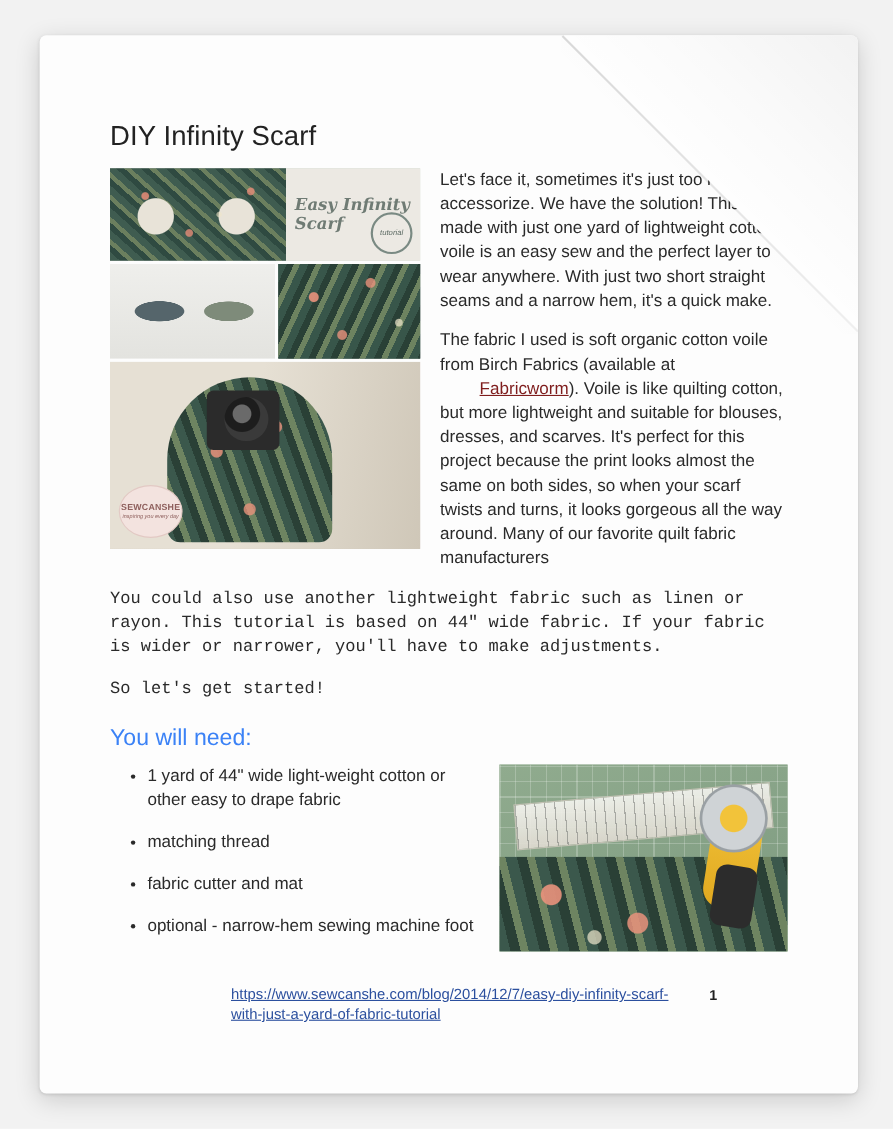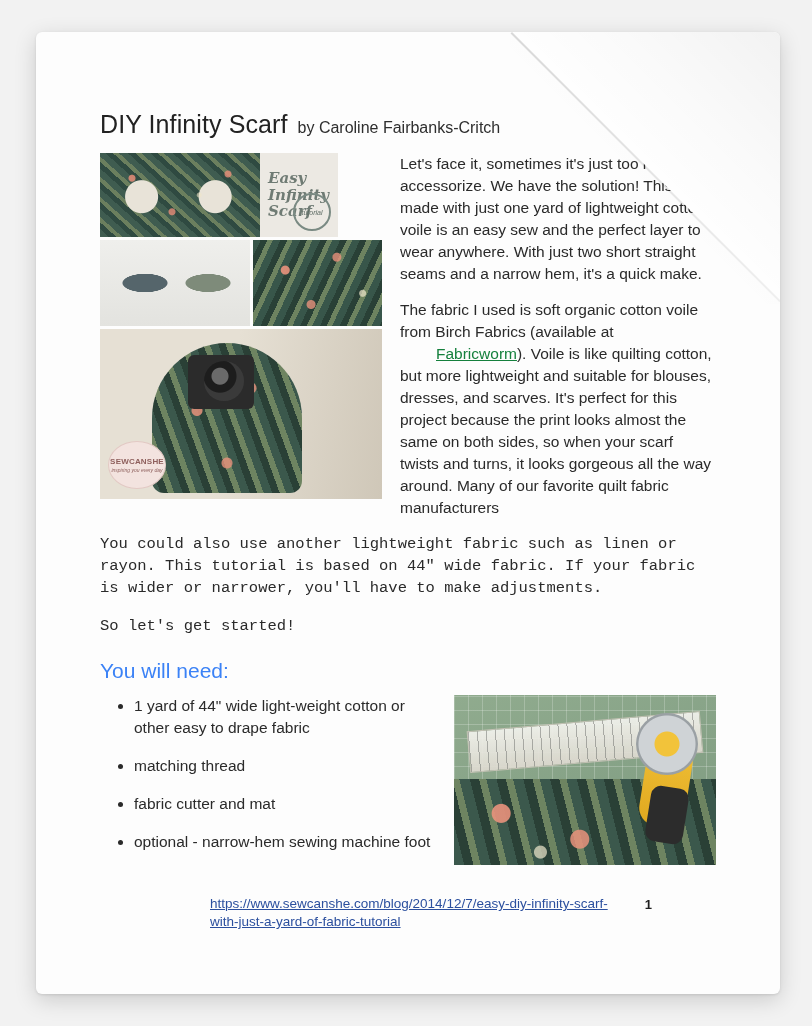--- a/index.html
+++ b/index.html
@@ -109,21 +109,21 @@
   }
 
   .ph {
     position: relative;
     overflow: hidden;
     background: #cfd7cd;
   }
 
   
   .ph-top {
-    width: 238px;
+    width: 282px;
     height: 84px;
     display: flex;
   }
   .ph-top .left {
     width: 160px;
     height: 100%;
     background:
       radial-gradient(circle at 26% 52%, #e8e3d8 0 16px, rgba(0,0,0,0) 17px),
       radial-gradient(circle at 72% 52%, #e8e3d8 0 16px, rgba(0,0,0,0) 17px),
       repeating-linear-gradient(42deg, #3f5c50 0 6px, #2f4a41 6px 11px, #6b7f5e 11px 15px),
@@ -273,21 +273,21 @@
   .logo-badge .b2 { font-style: italic; font-size: 5px; }
 
   .intro-col {
     flex: 1;
     font-size: 15.5px;
     line-height: 1.42;
     color: #2a2a2a;
   }
   .intro-col p { margin: 0 0 14px 0; }
   .link {
-    color: #15803d;
+    color: #7f1d1d;
     text-decoration: underline;
     margin-left: 36px;
   }
 
   .wrap-para {
     font-size: 15.5px;
     line-height: 1.42;
     margin: 0 0 16px 0;
     color: #2a2a2a;
   }
@@ -423,21 +423,20 @@
 </head>
 <body>
 
 <div id="page-wrap">
   <div class="sheet">
 
     <div class="content">
 
       <div class="doc-title-line">
         <div class="doc-title">DIY Infinity Scarf</div>
-        <div class="doc-byline">by Caroline Fairbanks-Critch</div>
       </div>
 
       <div class="top-section">
 
         <div class="collage">
           <div class="collage-row">
             <div class="ph ph-top">
               <div class="left"></div>
               <div class="right">
                 <div class="easy-txt">Easy Infinity</div>

